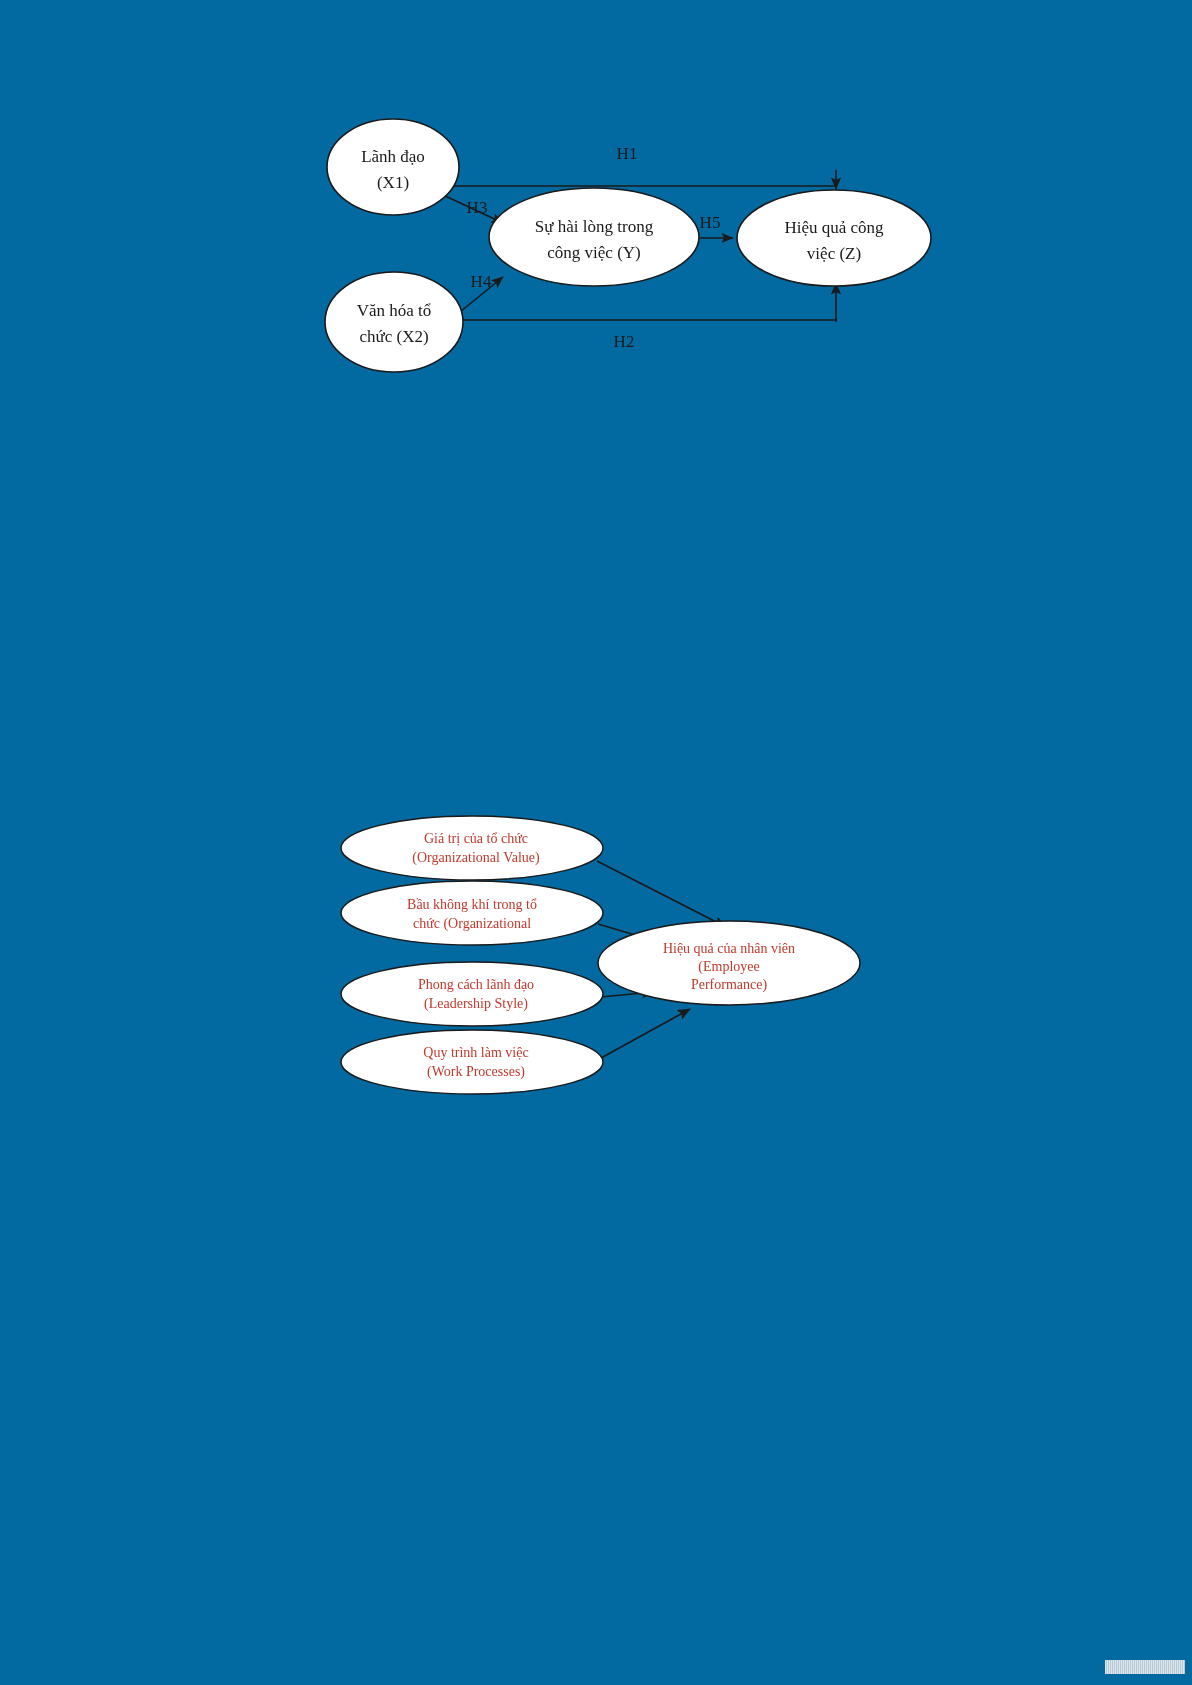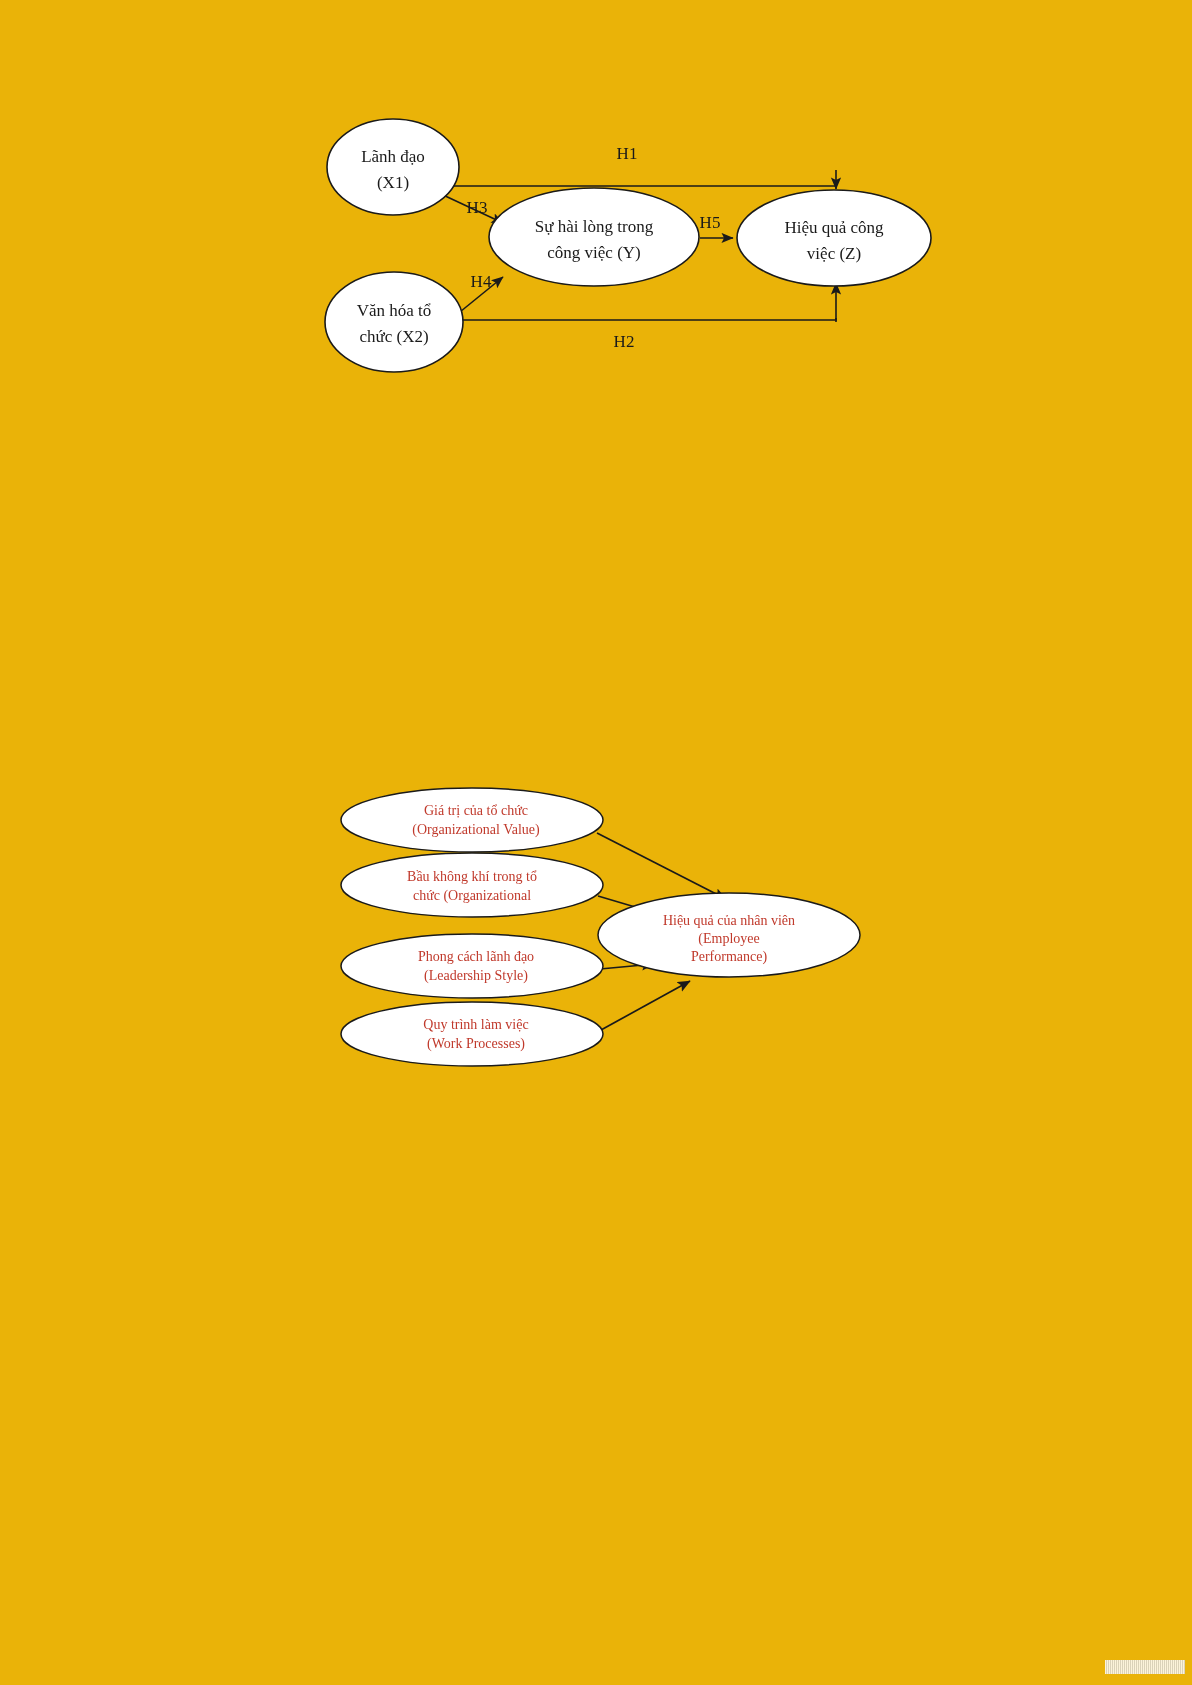--- a/index.html
+++ b/index.html
@@ -12,34 +12,34 @@
     height: 1685px;
     position: relative;
     font-family: "Liberation Serif", "DejaVu Serif", serif;
     overflow: hidden;
   }
   #page {
     position: absolute;
     left: 0; top: 0;
     width: 1192px;
     height: 1685px;
-    background: #eab308;
+    background: #0369a1;
   }
   .figure {
     position: absolute;
   }
   #figure-1 {
     left: 0px;
     top: 0px;
     width: 1192px;
     height: 420px;
   }
   #figure-2 {
     left: 0px;
-    top: 732px;
+    top: 760px;
     width: 1192px;
     height: 400px;
   }
   svg {
     display: block;
     overflow: visible;
   }
   .node-label {
     font-family: "Liberation Serif", "DejaVu Serif", serif;
     fill: #1a1a1a;

